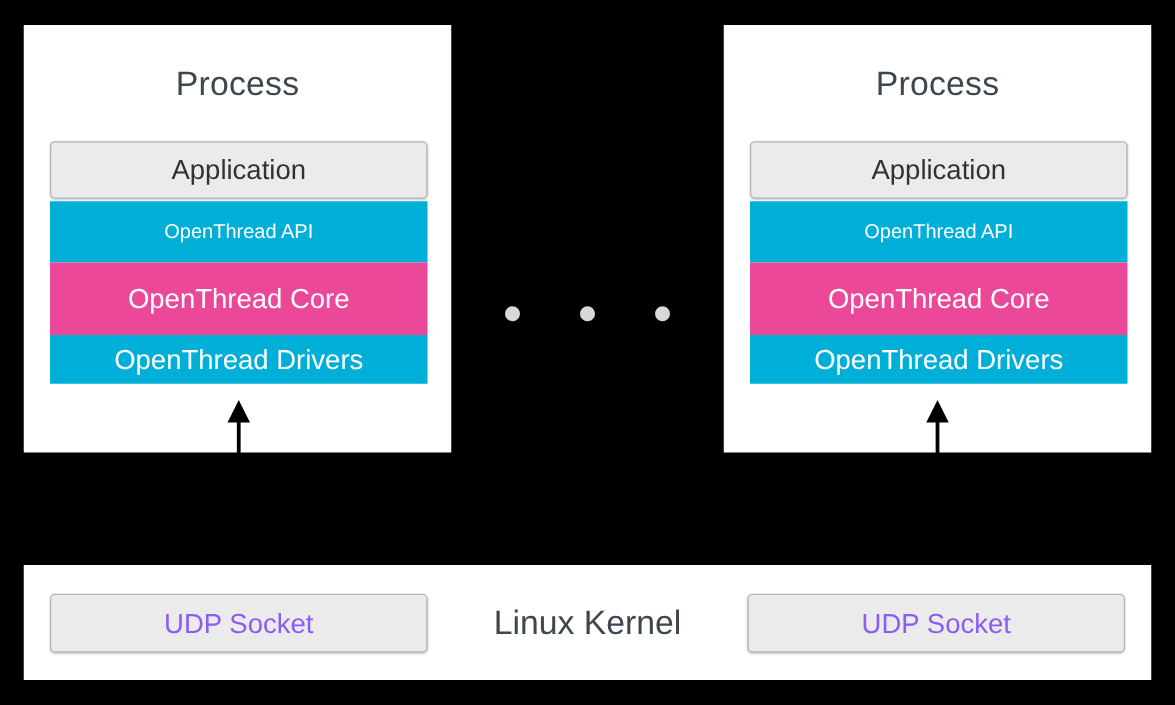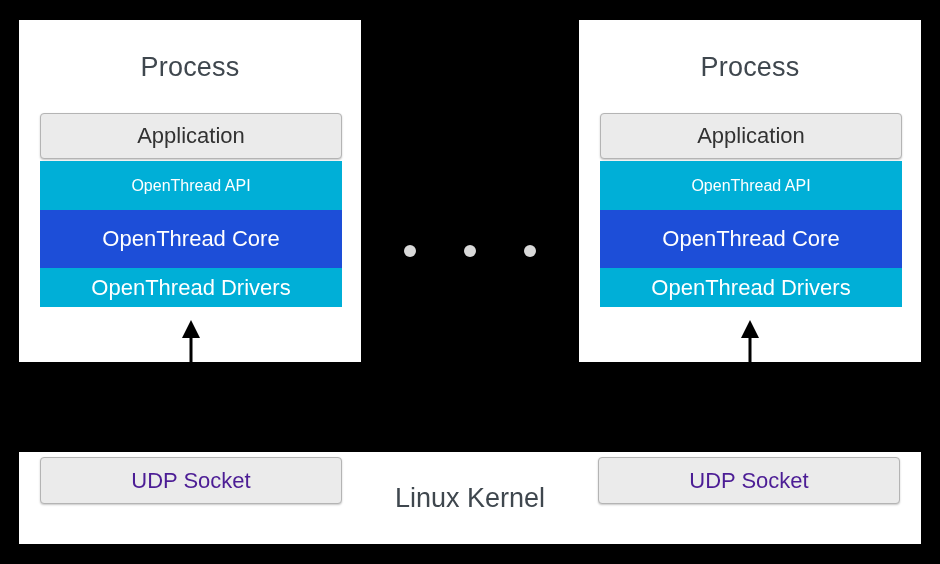--- a/index.html
+++ b/index.html
@@ -73,21 +73,21 @@
   .layer-api {
     top: 141px;
     height: 49px;
     background: #00afd7;
     color: #ffffff;
     font-size: 16px;
   }
   .layer-core {
     top: 190px;
     height: 58px;
-    background: #1d4ed8;
+    background: #ec4899;
     color: #ffffff;
     font-size: 22px;
   }
   .layer-drivers {
     top: 248px;
     height: 39px;
     background: #00afd7;
     color: #ffffff;
     font-size: 22px;
   }
@@ -136,32 +136,32 @@
     left: 0;
     top: 33px;
     width: 100%;
     text-align: center;
     font-size: 27px;
     color: #3f474e;
     line-height: 1;
   }
   .socket-box {
     position: absolute;
-    top: 5px;
+    top: 23px;
     width: 302px;
     height: 47px;
     background: #ebebeb;
     border: 1px solid #b4b4b4;
     border-radius: 4px;
     box-sizing: border-box;
     display: flex;
     align-items: center;
     justify-content: center;
     font-size: 22px;
-    color: #4c1d95;
+    color: #8b5cf6;
     box-shadow: 0 1px 2px rgba(0,0,0,0.22);
     line-height: 1;
   }
   .socket-box.left  { left: 21px; }
   .socket-box.right { left: 579px; }
 </style>
 </head>
 <body>
 
 <div class="stage">

